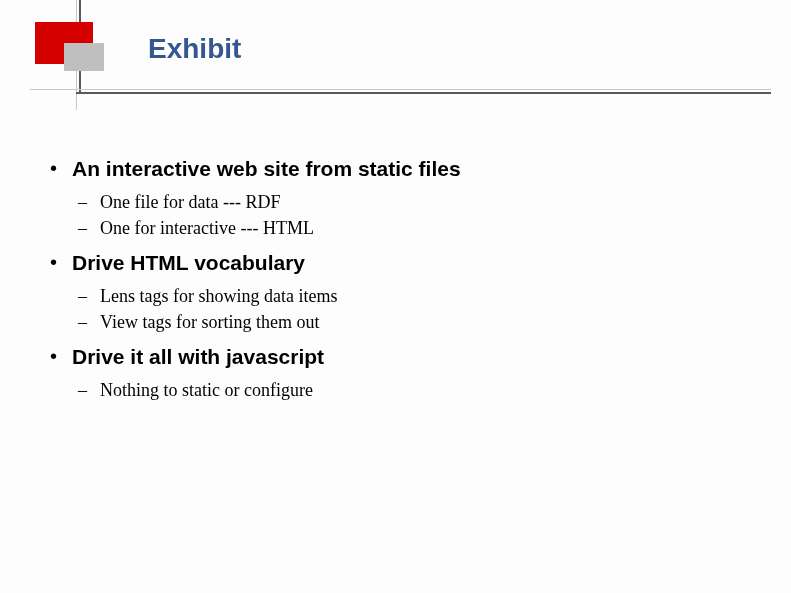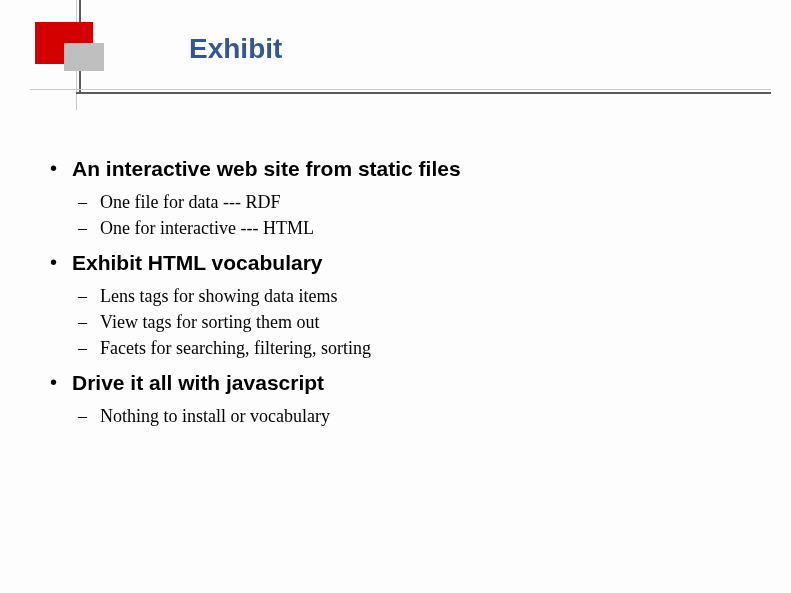--- a/index.html
+++ b/index.html
@@ -39,21 +39,20 @@
     height: 28px;
     background: #bfbfbf;
   }
   .title {
     position: absolute;
     left: 148px;
     top: 33px;
     font-size: 28px;
     font-weight: bold;
     color: #34578f;
-    margin-left: 41px;
   }
   .hline-light {
     position: absolute;
     left: 30px;
     right: 20px;
     top: 89px;
     height: 1px;
     background: #c8c8c8;
   }
   .hline-dark {
@@ -145,27 +144,26 @@
 <div class="content">
   <ul class="level1">
     <li>
       <span class="l1text">An interactive web site from static files</span>
       <ul class="level2">
         <li>One file for data --- RDF</li>
         <li>One for interactive --- HTML</li>
       </ul>
     </li>
     <li>
-      <span class="l1text">Exhibit HTML vocabulary</span>
+      <span class="l1text">Drive HTML vocabulary</span>
       <ul class="level2">
         <li>Lens tags for showing data items</li>
         <li>View tags for sorting them out</li>
-        <li>Facets for searching, filtering, sorting</li>
       </ul>
     </li>
     <li>
       <span class="l1text">Drive it all with javascript</span>
       <ul class="level2">
-        <li>Nothing to install or vocabulary</li>
+        <li>Nothing to static or configure</li>
       </ul>
     </li>
   </ul>
 </div>
 
 </body></html>

